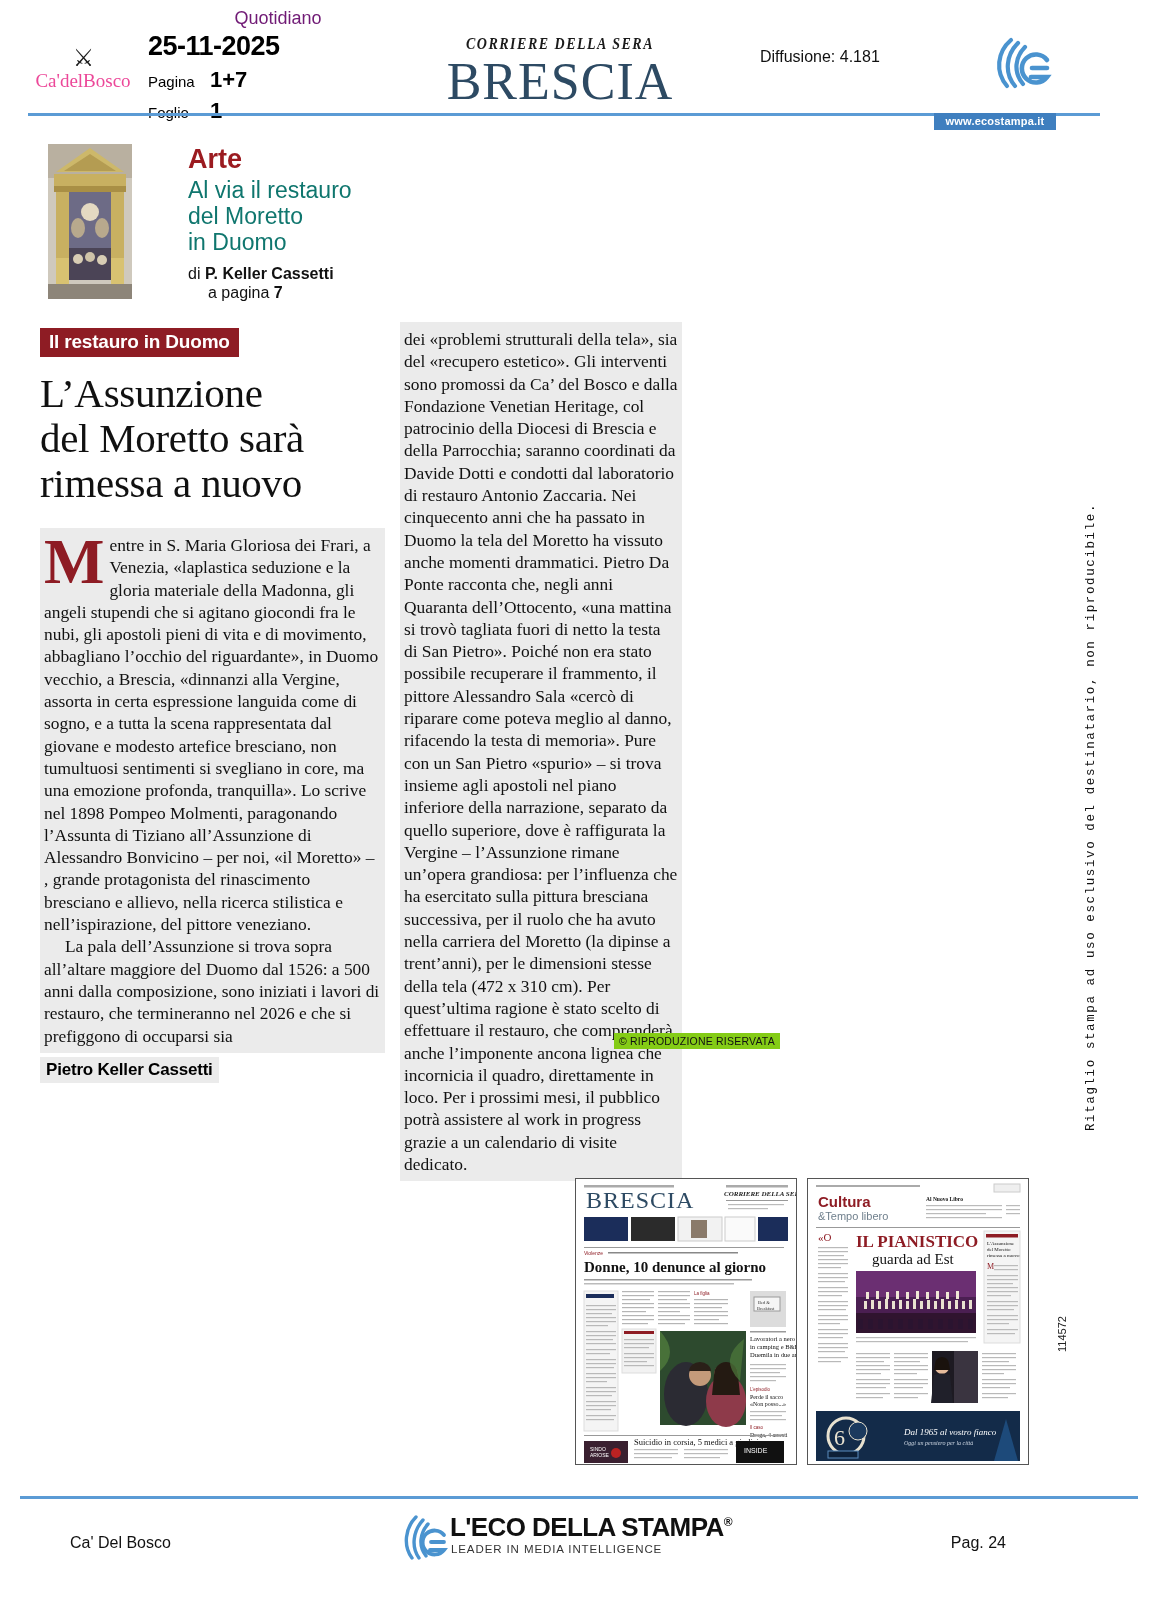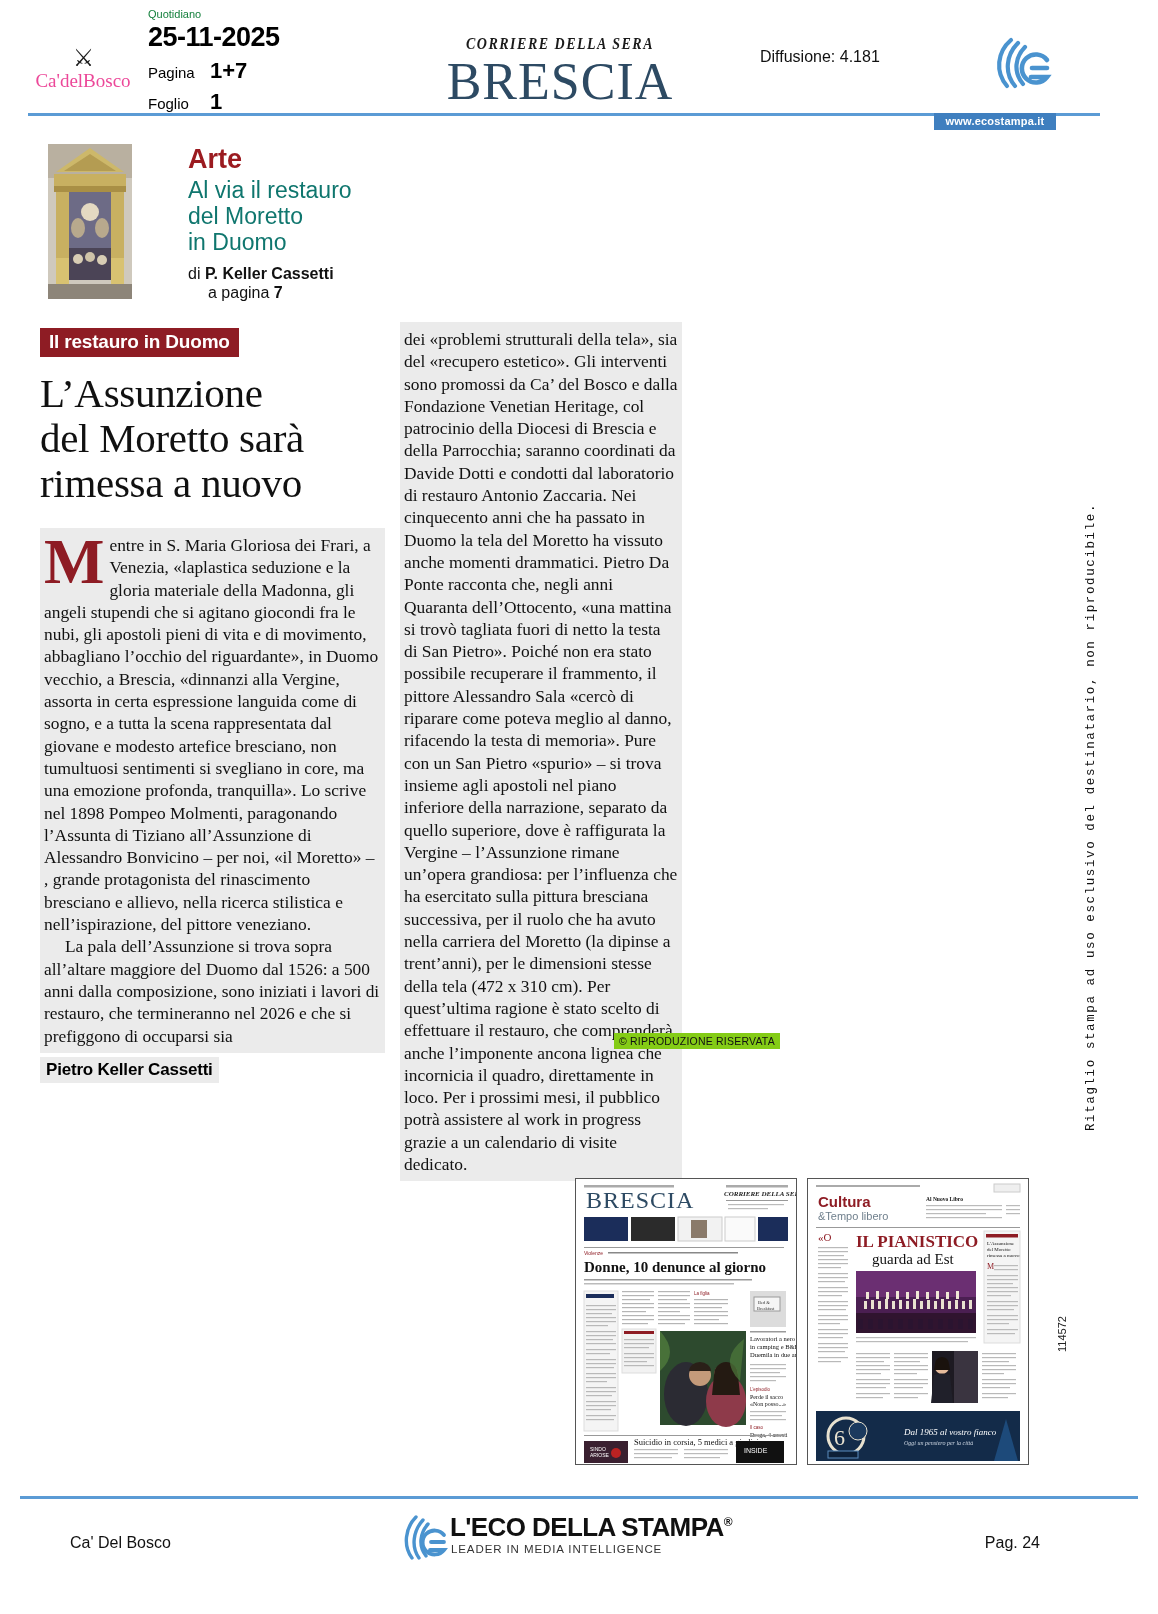--- a/index.html
+++ b/index.html
@@ -14,21 +14,21 @@
   }
 
   
   #header { position:absolute; left:0; top:0; width:1158px; height:120px; }
 
   .cdb-logo { position:absolute; left:28px; top:48px; width:110px; text-align:center; }
   .cdb-crest { font-size:24px; line-height:20px; color:#1a1a1a; letter-spacing:-1px; }
   .cdb-name { font-family:Liberation Serif, serif; font-size:19px; color:#ec4899; margin-top:2px; white-space:nowrap; }
 
   .meta { position:absolute; left:148px; top:8px; width:260px; }
-  .meta-periodicity { font-size:11px; color:#15803d; }
+  .meta-periodicity { font-size:18px; color:#701a75;text-align:center; }
   .meta-date { font-size:27px; font-weight:bold; letter-spacing:-0.5px; margin-top:2px; }
   .meta-row { display:flex; align-items:baseline; margin-top:5px; }
   .meta-label { font-size:15px; width:62px; }
   .meta-value { font-size:22px; font-weight:bold; }
 
   .masthead { position:absolute; left:410px; top:36px; width:300px; text-align:center; }
   .masthead-kicker {
     font-family:"Liberation Serif", serif; font-weight:bold; font-style:italic;
     font-size:14px; letter-spacing:1.5px; color:#1b1b1b; transform:scaleY(1.25);
   }
@@ -117,21 +117,21 @@
   }
 
   
   #thumbs { position:absolute; left:575px; top:1178px; width:460px; height:287px; }
   .thumb { position:absolute; top:0; width:222px; height:287px; background:#fff; border:1px solid #555; box-sizing:border-box; overflow:hidden; }
   #thumb1 { left:0; }
   #thumb2 { left:232px; }
 
   
   .hrule-blue2 { position:absolute; left:20px; top:1496px; width:1118px; height:3px; background:#5b9bd5; }
-  #footer { position:absolute; left:0; top:1500px; width:1064px; height:114px;padding-left:34px; }
+  #footer { position:absolute; left:0; top:1500px; width:1064px; height:114px; }
   .foot-left { position:absolute; left:70px; top:34px; font-size:16px; color:#111; }
   .foot-right { position:absolute; right:58px; top:34px; font-size:16px; color:#111; }
   .foot-logo { position:absolute; left:398px; top:4px; width:300px; height:62px; }
   .foot-logo-main { position:absolute; left:52px; top:8px; font-size:26px; font-weight:bold; letter-spacing:-0.6px; color:#111; white-space:nowrap; }
   .foot-logo-sub { position:absolute; left:53px; top:39px; font-size:11.5px; letter-spacing:0.9px; color:#333; white-space:nowrap; }
 </style>
 </head>
 <body>
 
 <div id="header">

